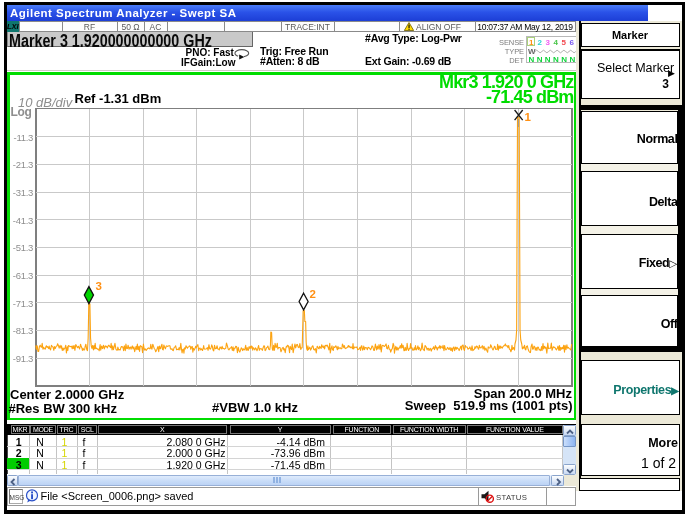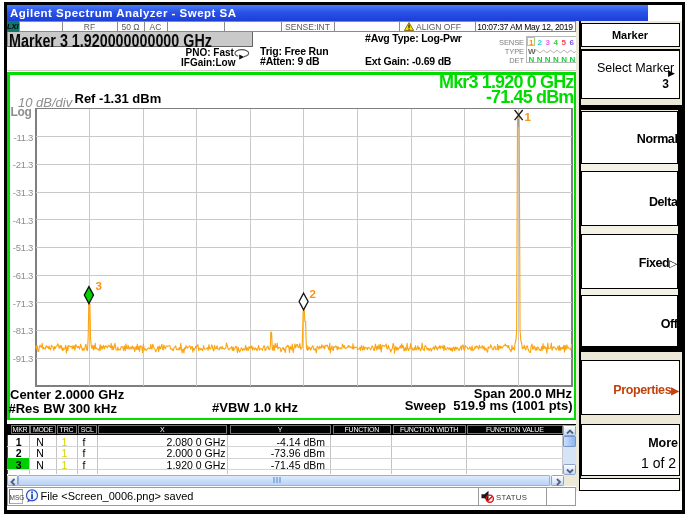--- a/index.html
+++ b/index.html
@@ -28,39 +28,39 @@
 <div style="left:224px;top:20.5px;width:1px;height:11px;background:#8a8a8a;"></div>
 <div style="left:281px;top:20.5px;width:1px;height:11px;background:#8a8a8a;"></div>
 <div style="left:334px;top:20.5px;width:1px;height:11px;background:#8a8a8a;"></div>
 <div style="left:399px;top:20.5px;width:1px;height:11px;background:#8a8a8a;"></div>
 <div style="left:475px;top:20.5px;width:1px;height:11px;background:#8a8a8a;"></div>
 
 <div style="left:7px;top:20.5px;width:11.5px;height:11px;background:#0f766e;color:#000;font-size:7.5px;font-weight:bold;font-style:italic;line-height:11px;overflow:hidden;text-align:center;">LXI</div>
 <div class="srt" style="left:62px;width:55px;">RF</div>
 <div class="srt" style="left:117px;width:27px;">50 Ω</div>
 <div class="srt" style="left:144px;width:23px;">AC</div>
-<div class="srt" style="left:281px;width:53px;">SENSE:INT</div>
+<div class="srt" style="left:281px;width:53px;">TRACE:INT</div>
 <div class="srt" style="left:416px;width:60px;text-align:left;">ALIGN OFF</div>
 <div style="left:403.5px;top:21.5px;width:10px;height:9px;">
 <svg width="10" height="9">
       <polygon points="5,0.5 9.7,8.5 0.3,8.5" fill="#ffd800" stroke="#6a5a00" stroke-width="0.8"></polygon>
       <rect x="4.5" y="2.6" width="1.1" height="3.4" fill="#000"></rect>
       <rect x="4.5" y="6.7" width="1.1" height="1.1" fill="#000"></rect>
     </svg>
   </div>
 <div style="left:476px;top:21.5px;width:98px;text-align:center;color:#000;font-size:8.5px;letter-spacing:-0.25px;white-space:nowrap;">10:07:37 AM May 12, 2019</div>
 <style>.srt{top:21.5px;text-align:center;color:#5a5a5a;font-size:8.5px;white-space:nowrap;}</style>
 
 <div style="left:7px;top:31.5px;width:246px;height:15.5px;background:#c9c9c9;border-right:1.5px solid #666;border-bottom:1.5px solid #666;border-left:1px solid #888;">
  <div style="position:absolute;left:0.5px;top:-0.5px;font-size:18px;font-weight:bold;color:#0a0a0a;white-space:nowrap;transform:scaleX(0.795);transform-origin:0 0;">Marker 3 1.920000000000 GHz</div>
 </div>
 
 <div class="st" style="left:365px;top:32.4px;">#Avg Type: Log-Pwr</div>
 <div class="st" style="left:260px;top:44.5px;">Trig: Free Run</div>
-<div class="st" style="left:260px;top:55.3px;">#Atten: 9 dB</div>
+<div class="st" style="left:260px;top:55.3px;">#Atten: 8 dB</div>
 <div class="st" style="left:365px;top:54.8px;">Ext Gain: -0.69 dB</div>
 <div style="left:185.5px;top:46.8px;font-size:10px;font-weight:bold;color:#000;white-space:nowrap;">PNO: Fast</div>
 <div style="left:181px;top:56.8px;font-size:10px;font-weight:bold;color:#000;white-space:nowrap;">IFGain:Low</div>
 <div style="left:233.5px;top:48.5px;width:17px;height:10px;">
 <svg width="17" height="11">
       <ellipse cx="7.8" cy="4.2" rx="6.9" ry="3.6" fill="none" stroke="#555" stroke-width="1.1"></ellipse>
       <rect x="4" y="6.6" width="6" height="3" fill="#fff"></rect>
       <polygon points="5.2,5.6 5.2,10.4 10.4,8" fill="#111"></polygon>
     </svg>
   </div>
@@ -272,19 +272,19 @@
   </div>
 <div class="mb" style="top:233.8px;height:55.5px;">
     <span style="position:absolute;right:0px;top:21px;">Fixed<span style="font-weight:normal;font-size:10.5px;">▷</span></span>
   </div>
 <div class="mb" style="top:295.3px;height:52px;">
     <span style="position:absolute;right:-0.5px;top:21px;">Off</span>
   </div>
 <style>.mb{left:581px;width:97px;background:#fff;border:1px solid #000;font-size:12.5px;font-weight:bold;color:#000;letter-spacing:-0.4px;}</style>
 
 <div style="left:581px;top:360px;width:99px;height:55px;background:#fff;border:1.5px solid #000;">
- <div style="position:absolute;right:0.5px;top:22px;font-size:12.5px;font-weight:bold;color:#c2410c;letter-spacing:-0.4px;">Properties<span style="font-size:10px;">▶</span></div>
+ <div style="position:absolute;right:0.5px;top:22px;font-size:12.5px;font-weight:bold;color:#0f766e;letter-spacing:-0.4px;">Properties<span style="font-size:10px;">▶</span></div>
 </div>
 <div style="left:581px;top:424px;width:99px;height:52px;background:#fff;border:1.5px solid #000;">
  <div style="position:absolute;right:1px;top:10.5px;font-size:12.5px;font-weight:bold;color:#000;">More</div>
  <div style="position:absolute;right:3px;top:29.5px;font-size:14px;color:#000;text-align:center;">1 of 2</div>
 </div>
 <div style="left:579px;top:477.5px;width:101px;height:13px;background:#fff;border:1px solid #000;"></div>
 
 </body></html>

